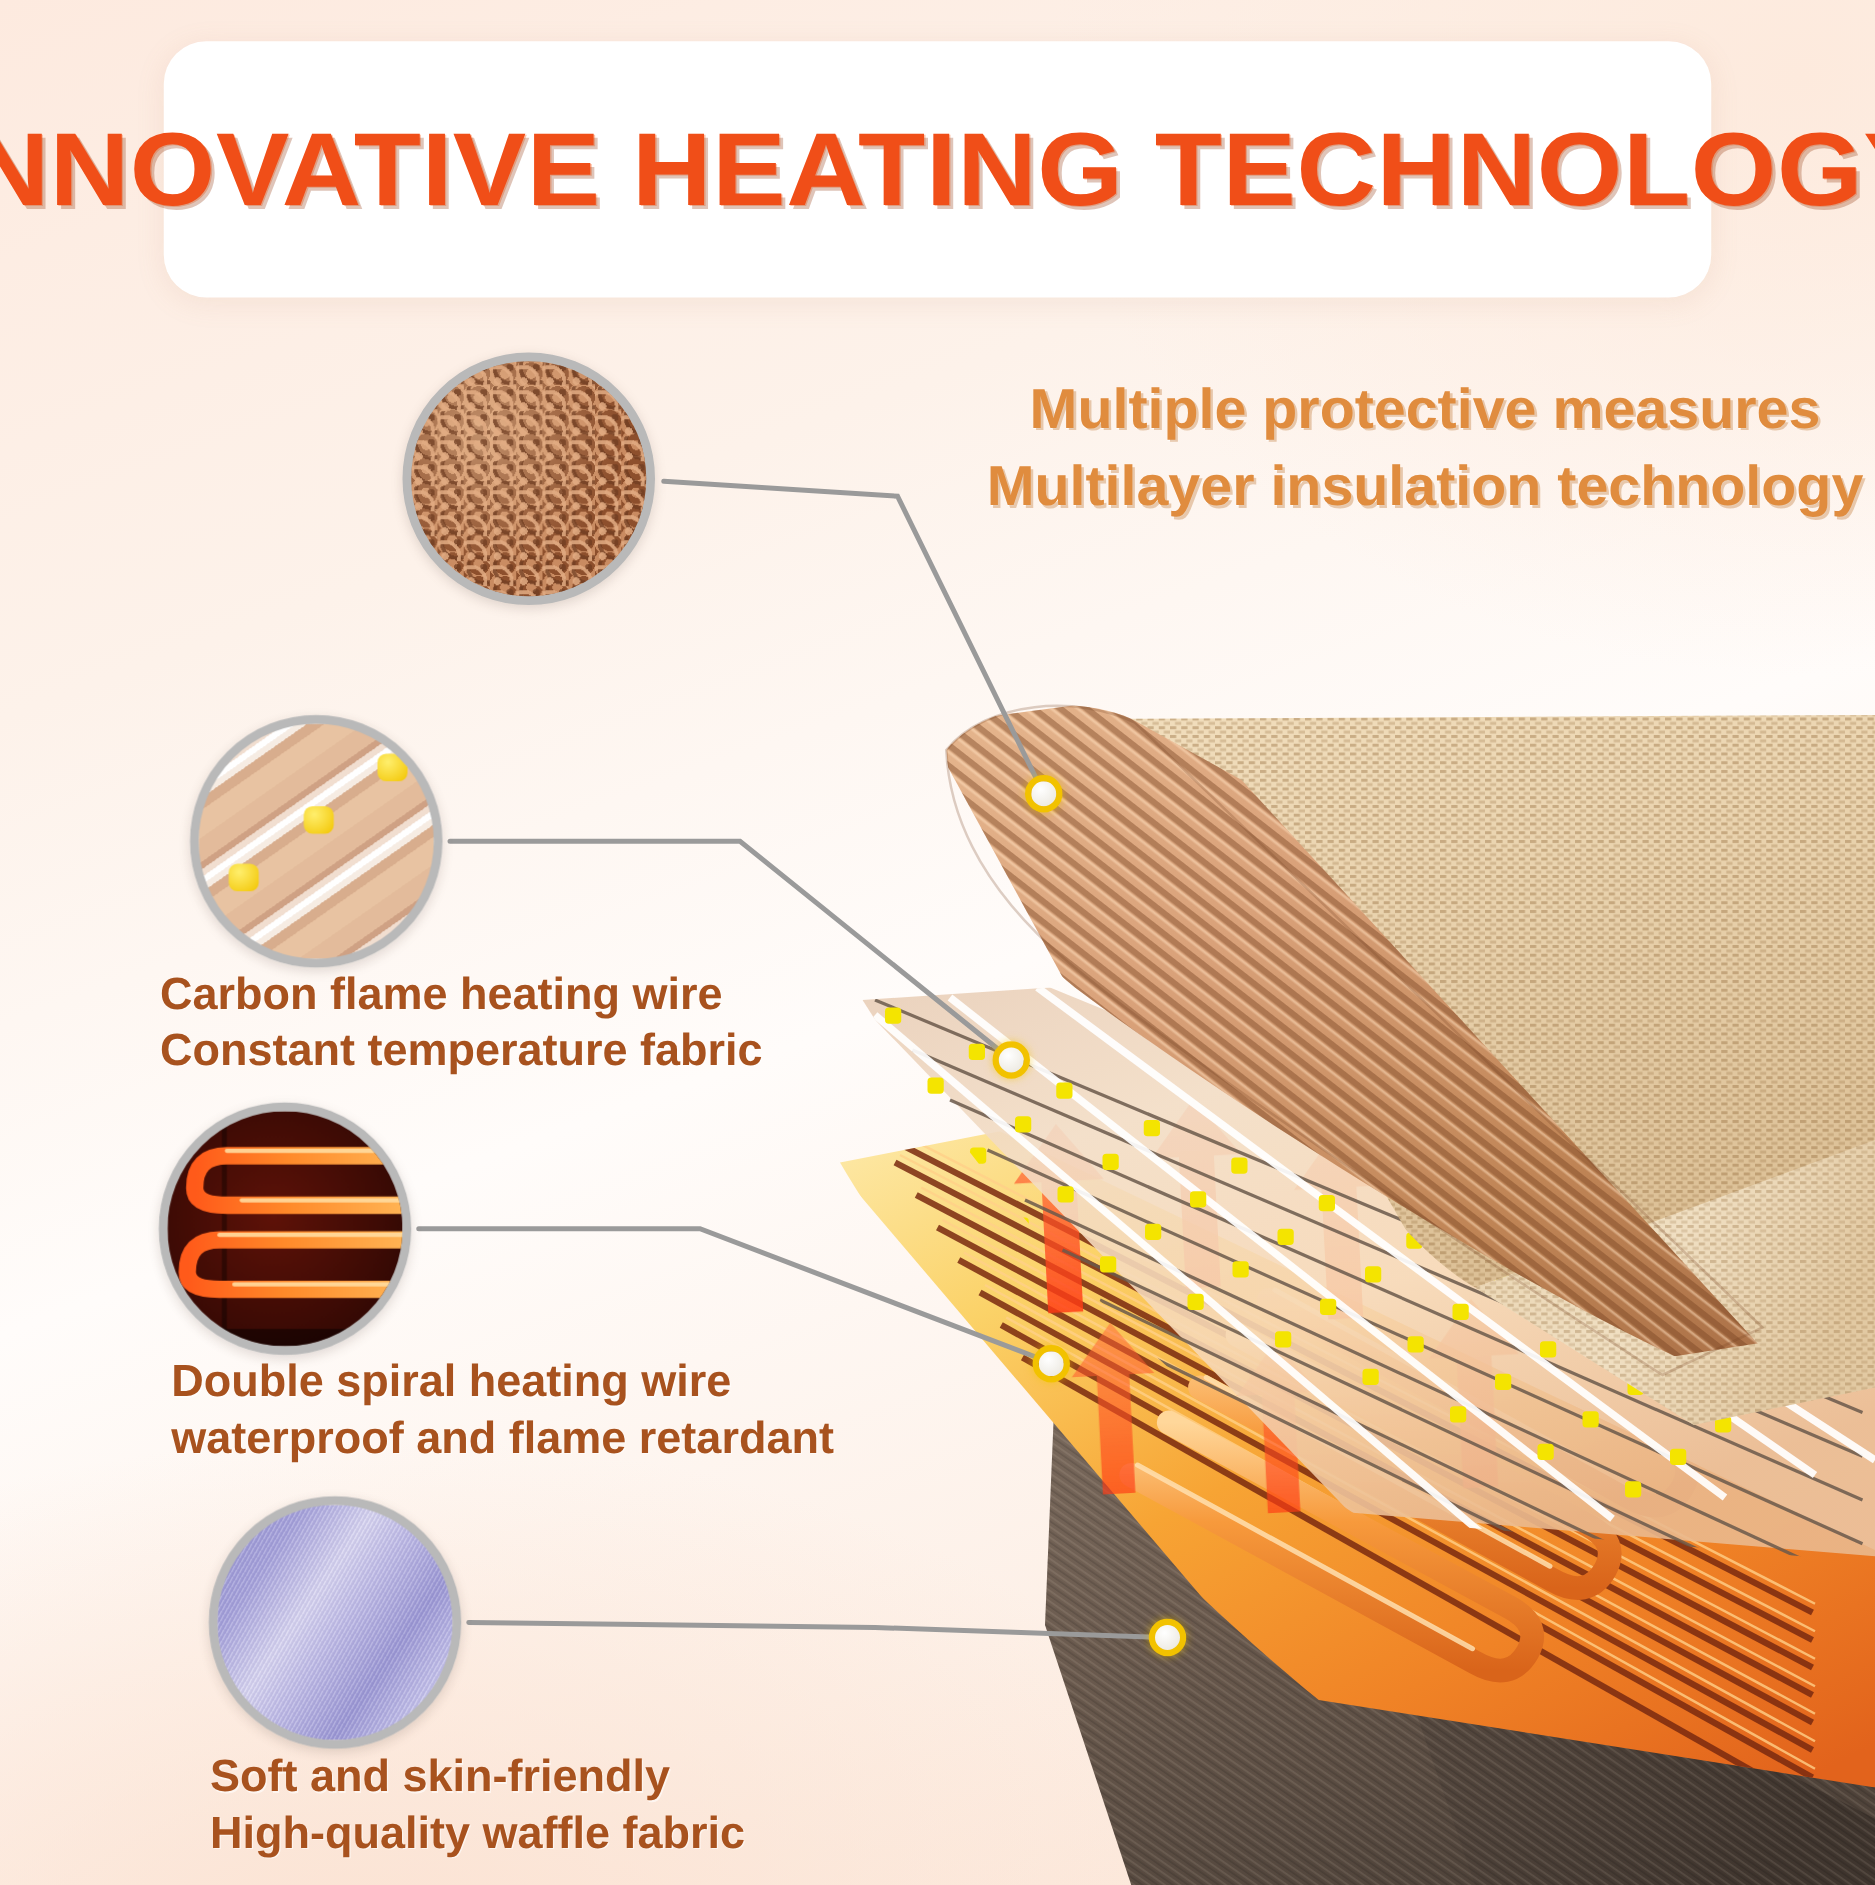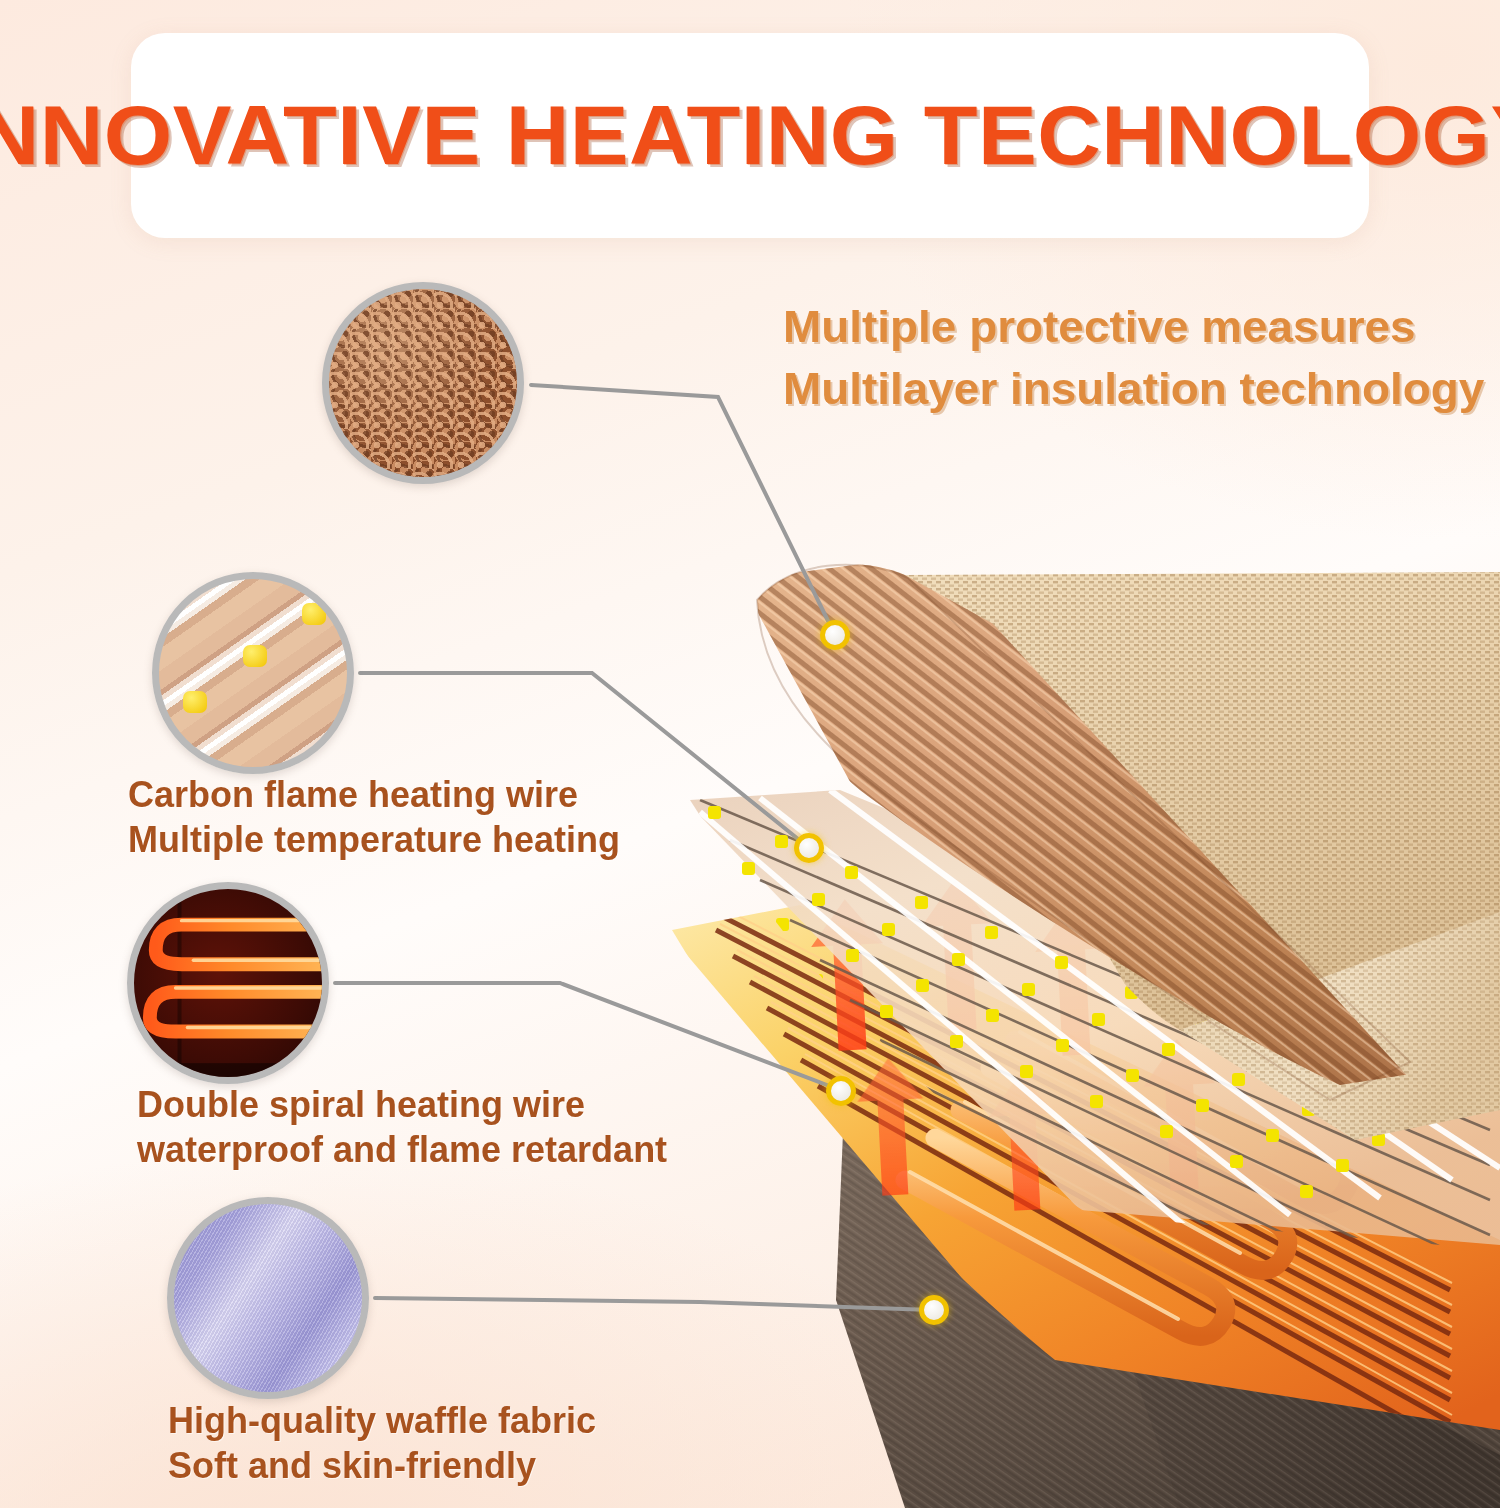--- a/index.html
+++ b/index.html
@@ -28,21 +28,21 @@
     font-weight:bold;font-size:83px;letter-spacing:0.5px;
     color:#f04e18;
     transform:scaleX(1.06);
     text-shadow:3px 3px 0 rgba(150,60,20,.30), 1px 1px 0 rgba(255,160,120,.6);
     white-space:nowrap;
   }
 
   
   .headline{
     position:absolute;left:790px;top:296px;width:700px;
-    text-align:left;
+    text-align:center;
   }
   .headline div{
     font-family:"Liberation Sans Narrow","Liberation Sans",sans-serif;
     font-weight:bold;font-size:45px;line-height:62px;
     color:#e08c3e;
     transform:scaleX(1.02);
     text-shadow:2px 2px 0 rgba(190,115,45,.35), 0 1px 0 rgba(255,255,255,.85);
     white-space:nowrap;
   }
 
@@ -382,24 +382,24 @@
           <path d="M190,140 L54,140"></path>
       </g>
       <rect x="0" y="176" width="190" height="14" fill="rgba(0,0,0,.45)"></rect>
     </svg>
   </div>
 
   <div class="circle c4"></div>
 
   <div class="label l2">
     <div>Carbon flame heating wire</div>
-    <div>Multiple temperature heating</div>
+    <div>Constant temperature fabric</div>
   </div>
   <div class="label l3">
     <div>Double spiral heating wire</div>
     <div>waterproof and flame retardant</div>
   </div>
   <div class="label l4">
+    <div>Soft and skin-friendly</div>
     <div>High-quality waffle fabric</div>
-    <div>Soft and skin-friendly</div>
   </div>
 
 </div>
 
 </body></html>

